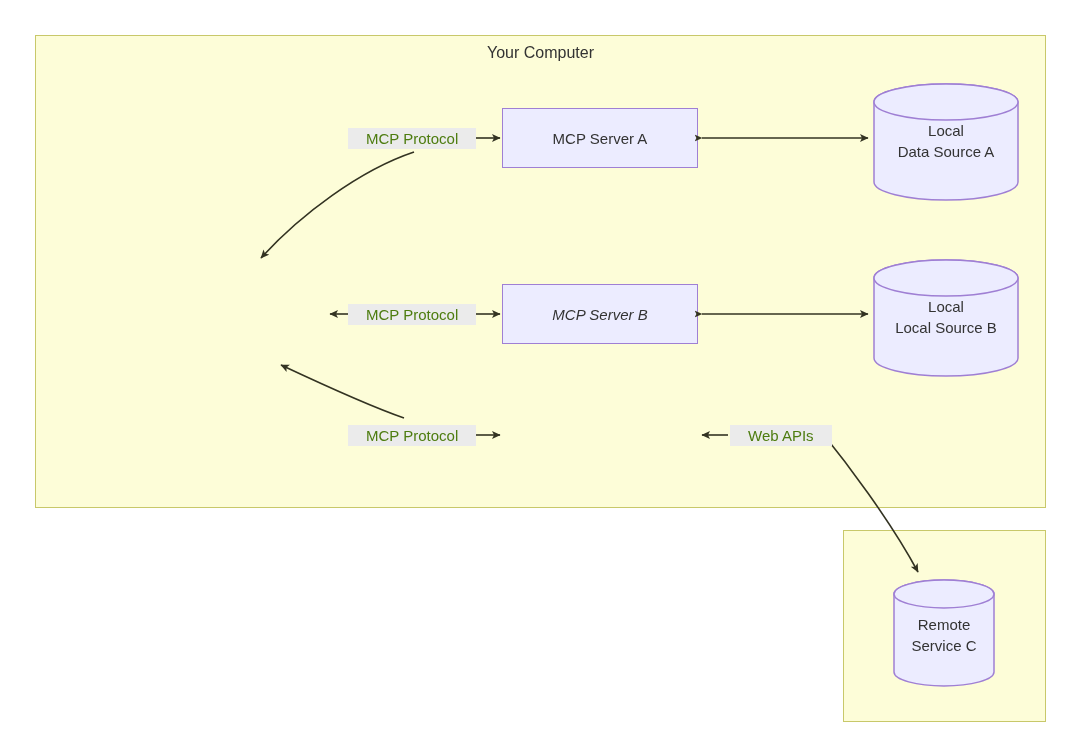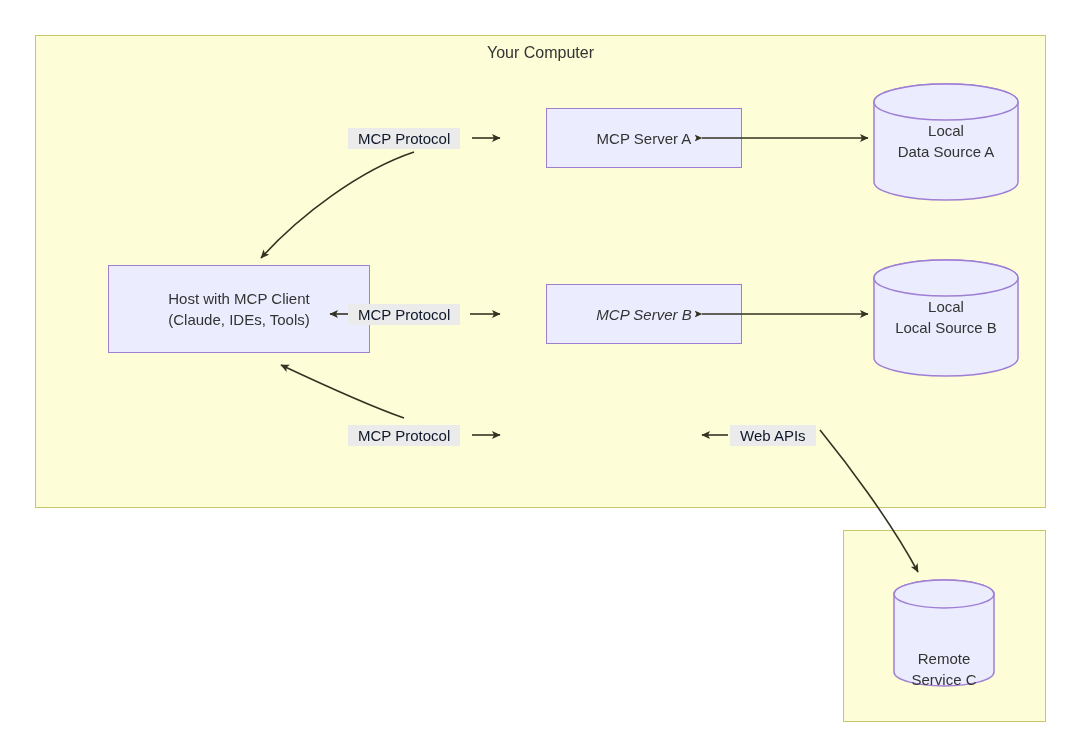--- a/index.html
+++ b/index.html
@@ -43,63 +43,56 @@
     background: #ececff;
     border: 1.5px solid #9f7fd4;
     box-sizing: border-box;
     display: flex;
     align-items: center;
     justify-content: center;
     text-align: center;
     font-size: 15px;
     color: #333333;
     line-height: 21px;
-    margin-left: 44px;
   }
   .node-box .lines {
     display: block;
   }
   .cyl {
     position: absolute;
   }
   .cyl-label {
     position: absolute;
     text-align: center;
     font-size: 15px;
     color: #333333;
     line-height: 21px;
     white-space: nowrap;
     pointer-events: none;
   }
   .edge-label {
     position: absolute;
     background: #ebebeb;
-    color: #0f172a;
+    color: #4d7c0f;
     font-size: 15px;
     line-height: 19px;
-    padding: 1px 10px;
+    padding: 1px 18px;
     white-space: nowrap;
   }
 </style>
 </head>
 <body>
 
 <div id="canvas">
 
   <div class="group-box" style="left:35px; top:35px; width:1011px; height:473px;"></div>
   <div class="group-box" style="left:843px; top:530px; width:203px; height:192px;"></div>
 
   <div class="group-label" style="left:35px; top:44px; width:1011px;">Your Computer</div>
 
-  <div class="node-box" style="left:64px; top:265px; width:262px; height:88px;">
-    <span class="lines">
-      <span>Host with MCP Client</span><br>
-      <span>(Claude, IDEs, Tools)</span>
-    </span>
-  </div>
 
   <div class="node-box" style="left:502px; top:108px; width:196px; height:60px;">
     <span class="lines">MCP Server A</span>
   </div>
 
   <div class="node-box" style="left:502px; top:284px; width:196px; height:60px;font-style:italic;">
     <span class="lines">MCP Server B</span>
   </div>
 
 
@@ -118,21 +111,21 @@
   </svg>
   <div class="cyl-label" style="left:872px; top:296px; width:148px;">
     <span>Local</span><br>
     <span>Local Source B</span>
   </div>
 
   <svg class="cyl" style="left:892px; top:578px;" width="104" height="110" viewBox="0 0 104 110">
     <path d="M2,16 a50,14 0 0 1 100,0 L102,94 a50,14 0 0 1 -100,0 Z" fill="#ececff" stroke="#9f7fd4" stroke-width="1.5"></path>
     <ellipse cx="52" cy="16" rx="50" ry="14" fill="#ececff" stroke="#9f7fd4" stroke-width="1.5"></ellipse>
   </svg>
-  <div class="cyl-label" style="left:882px; top:614px; width:124px;margin-top:34px;">
+  <div class="cyl-label" style="left:882px; top:614px; width:124px;">
     <span>Remote</span><br>
     <span>Service C</span>
   </div>
 
   <svg class="layer">
     <defs>
       <marker id="arr" markerWidth="9" markerHeight="9" refX="8" refY="4.5" orient="auto" markerUnits="userSpaceOnUse">
         <path d="M0,0.6 L8.6,4.5 L0,8.4 L2,4.5 Z" fill="#333322"></path>
       </marker>
       <marker id="arrS" markerWidth="8" markerHeight="8" refX="7.4" refY="4" orient="auto" markerUnits="userSpaceOnUse">

